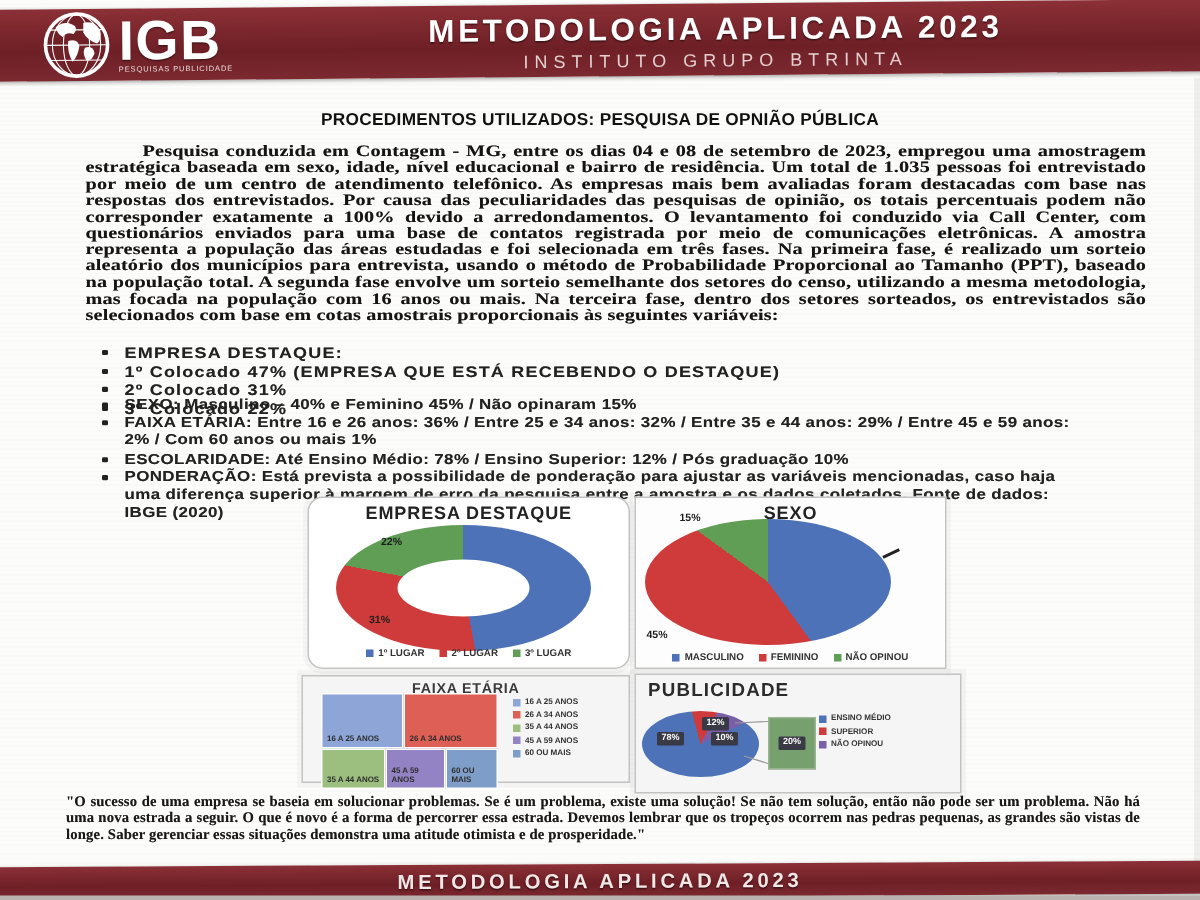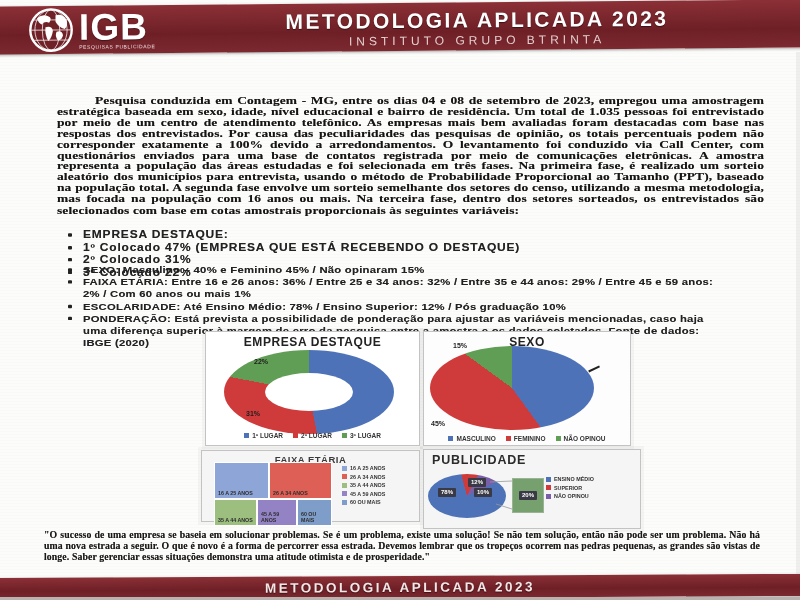--- a/index.html
+++ b/index.html
@@ -35,21 +35,21 @@
           text-shadow:0 0 .5px rgba(20,20,20,.5);}
   .bullets{position:absolute;left:68px;transform:scale(1,.85);transform-origin:0 0;color:#222;}
   .bullets.g1{top:229px;width:640px;font-size:12px;line-height:14.7px;letter-spacing:.8px;font-weight:bold;}
   .bullets.g2{top:264px;width:655px;font-size:11.3px;line-height:14.2px;letter-spacing:.25px;font-weight:bold;}
   .bullet-item{display:flex;gap:11px;}
   .bmark{width:4px;height:4px;background:#222;margin-top:5px;flex:none;border-radius:1px;}
   .btext{text-shadow:0 0 .4px rgba(20,20,20,.45);}
   
   .chart-box{position:absolute;background:#fff;border:1px solid #c3c3c3;box-sizing:border-box;
           box-shadow:0 0 0 3px rgba(120,120,120,.06);}
-  .box1{left:205px;top:331px;width:215px;height:115px;}
+  .box1{left:205px;top:331px;width:215px;height:115px;border-radius:10px;}
   .box2{left:423px;top:331px;width:208px;height:115px;background:#fdfdfd;}
   .box3{left:201px;top:450px;width:219px;height:72px;background:#f4f5f4;}
   .box4{left:423px;top:449px;width:218px;height:80px;background:#f4f5f4;}
   .cb-title{position:absolute;left:0;right:0;top:3px;text-align:center;font-weight:bold;color:#222;}
   .t1{font-size:12px;letter-spacing:.6px;}
   .t3{font-size:9.5px;letter-spacing:.5px;color:#3a3a3a;}
   .t4{text-align:left;left:8px;font-size:12.5px;letter-spacing:.8px;color:#2b2b2b;}
   .donut{position:absolute;left:18px;top:18px;width:170px;height:84px;border-radius:50%;}
   .donut-hole{position:absolute;left:41px;top:23px;width:88px;height:38px;background:#fff;border-radius:50%;}
   .pie{position:absolute;border-radius:50%;}
@@ -110,20 +110,21 @@
         <span class="logo-text">IGB</span>
         <span class="logo-tagline">PESQUISAS PUBLICIDADE</span>
       </div>
     </div>
     <div class="banner-titles">
       <div class="banner-title">METODOLOGIA APLICADA 2023</div>
       <div class="banner-subtitle">INSTITUTO GRUPO BTRINTA</div>
     </div>
   </div>
 
+  <div class="doc-title">PROCEDIMENTOS UTILIZADOS: PESQUISA DE OPNIÃO PÚBLICA</div>
 
   <div class="paragraph-wrap">
     <p class="paragraph">Pesquisa conduzida em  Contagem - MG, entre os dias 04 e 08 de setembro de 2023, empregou uma amostragem estratégica baseada em sexo, idade, nível educacional e bairro de residência. Um total de 1.035 pessoas foi entrevistado por meio de um centro de atendimento telefônico. As empresas mais bem avaliadas foram destacadas com base nas respostas dos entrevistados. Por causa das peculiaridades das pesquisas de opinião, os totais percentuais podem não corresponder exatamente a 100% devido a arredondamentos. O levantamento foi conduzido via Call Center, com questionários enviados para uma base de contatos registrada por meio de comunicações eletrônicas. A amostra representa a população das áreas estudadas e foi selecionada em três fases. Na primeira fase, é realizado um sorteio aleatório dos municípios para entrevista, usando o método de Probabilidade Proporcional ao Tamanho (PPT), baseado na população total. A segunda fase envolve um sorteio semelhante dos setores do censo, utilizando a mesma metodologia, mas focada na população com 16 anos ou mais. Na terceira fase, dentro dos setores sorteados, os entrevistados são selecionados com base em cotas amostrais proporcionais às seguintes variáveis:</p>
   </div>
 
   <div class="bullets g1">
       <div class="bullet-item">
         <span class="bmark"></span>
         <span class="btext">EMPRESA DESTAQUE:</span>
       </div>

